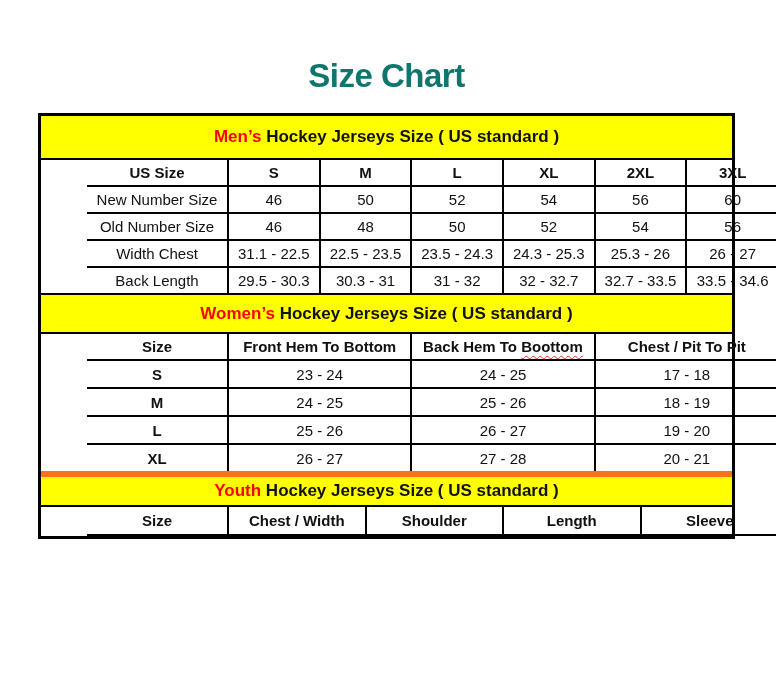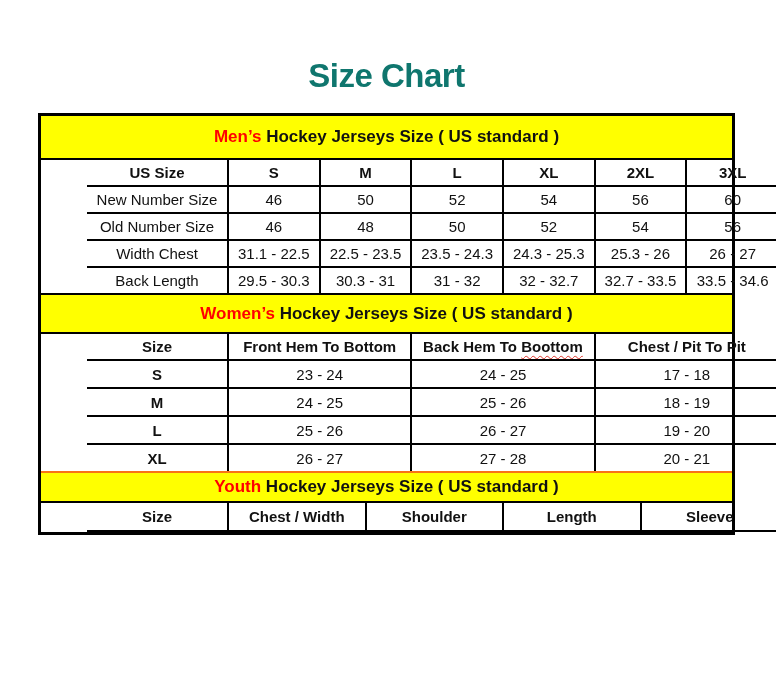--- a/index.html
+++ b/index.html
@@ -33,21 +33,21 @@
     display: flex;
     align-items: center;
     justify-content: center;
     font-weight: bold;
     font-size: 17px;
     border-bottom: 2px solid #000000;
     white-space: pre;
   }
   .band-mens   { height: 42px; }
   .band-womens { height: 37px; border-top: 2px solid #000000; }
-  .band-youth  { height: 28px; border-top: 2px solid #f97316; }
+  .band-youth  { height: 28px; border-top: 6px solid #f97316; }
   table {
     width: 100%;
     border-collapse: collapse;
     table-layout: fixed;
     margin-left: 46px;
   }
   th, td {
     border-right: 2px solid #000000;
     border-bottom: 2px solid #000000;
     text-align: center;

